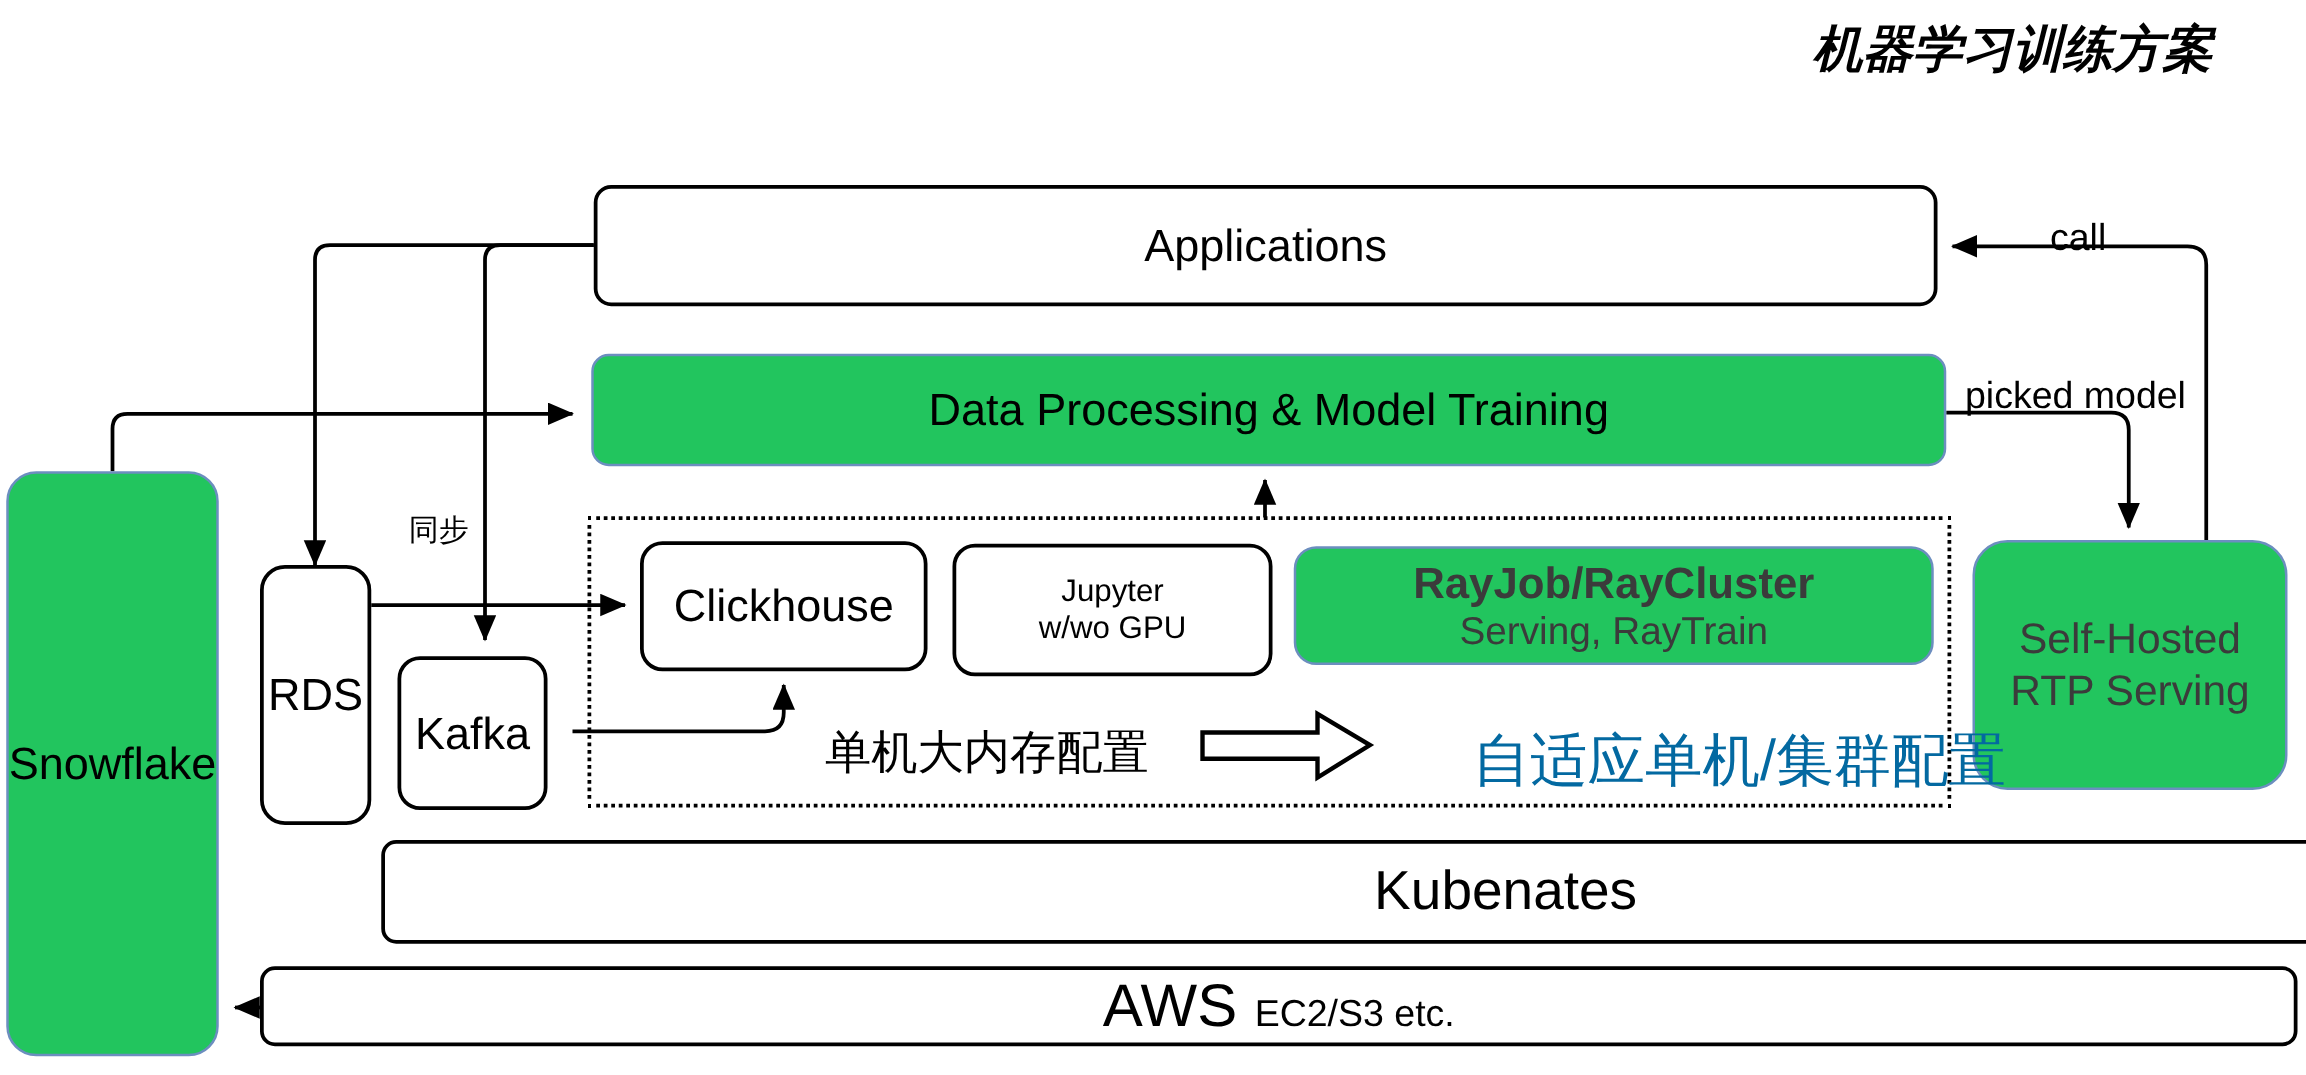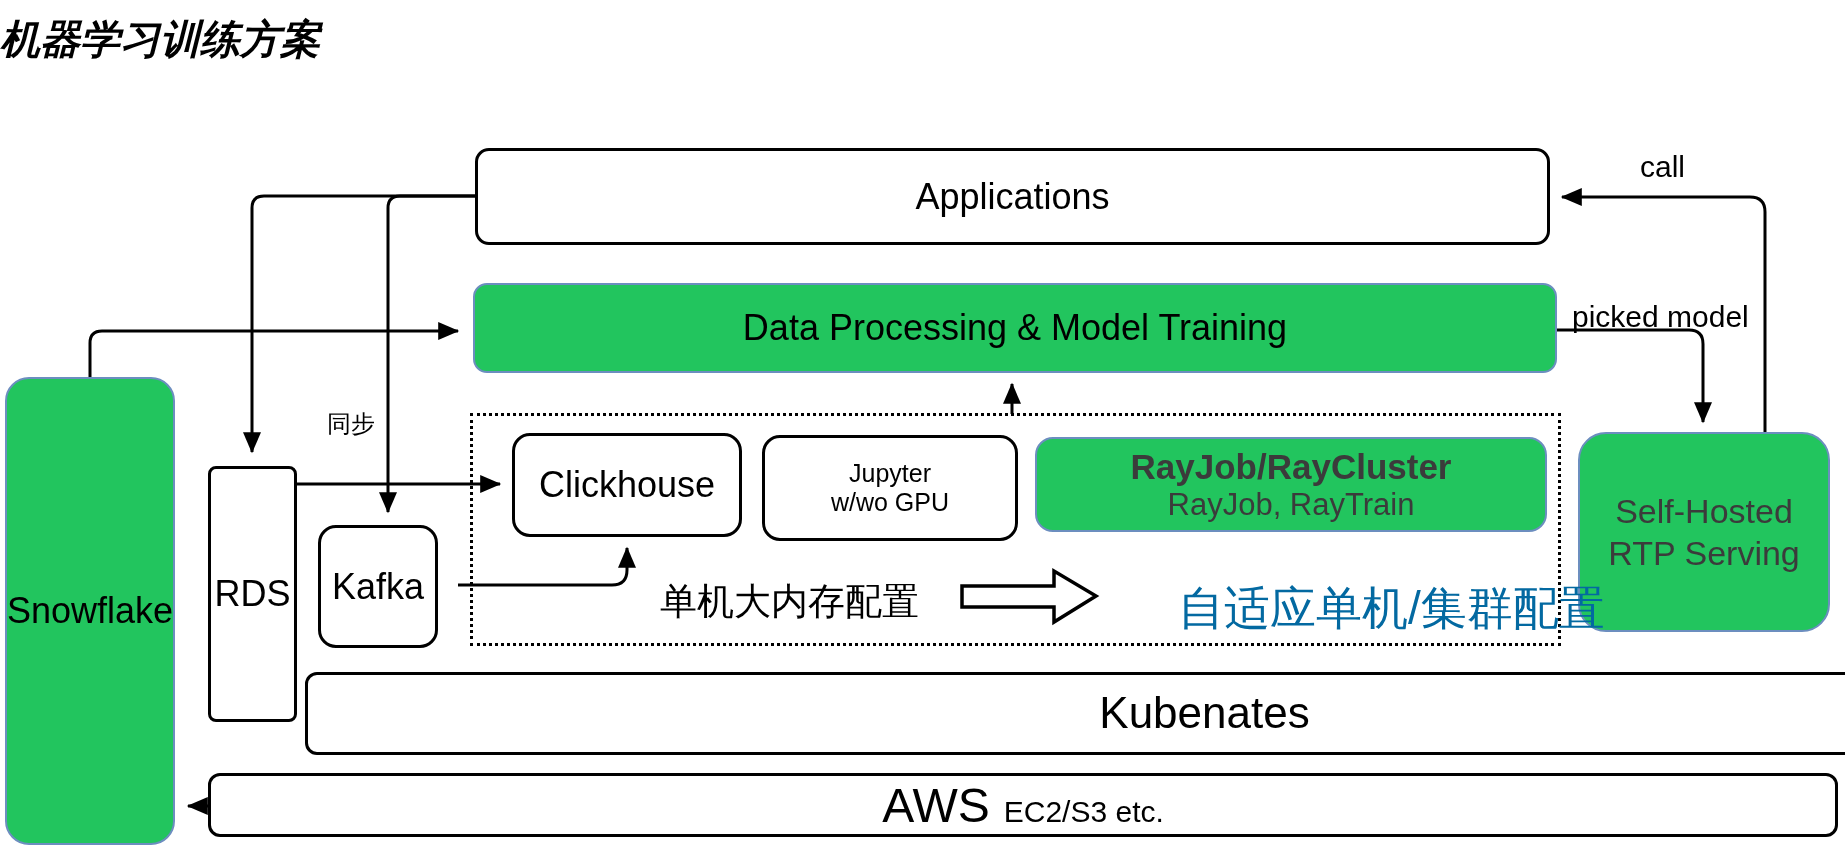--- a/index.html
+++ b/index.html
@@ -13,21 +13,21 @@
     display:flex;flex-direction:column;align-items:center;justify-content:center;
     background:#ffffff;border:3px solid #000000;border-radius:14px;
     font-size:36px;line-height:1.15;text-align:left;white-space:nowrap;
   }
   .node.blue{background:#22c55e;border:2.5px solid #6c8ebf;}
   .dotted{
     position:absolute;z-index:1;box-sizing:border-box;
     border:3px dotted #000000;background:transparent;
   }
   .lbl{position:absolute;z-index:3;white-space:nowrap;}
-  .title{font-size:40px;font-weight:bold;font-style:italic;text-align:left;}
+  .title{font-size:40px;font-weight:bold;font-style:italic;text-align:right;}
   .edge-label{font-size:30px;}
   .dark{color:#3b3b3b;}
 </style>
 </head>
 <body>
 
 <div id="canvas">
 
   <svg id="wires" width="1845" height="860" viewBox="0 0 1845 860">
     <defs>
@@ -59,42 +59,42 @@
 
   <div class="node" style="left:512px;top:433px;width:230px;height:104px;border-radius:18px;">Clickhouse</div>
 
   <div class="node" style="left:762px;top:435px;width:256px;height:106px;border-radius:18px;font-size:25px;">
     <div>Jupyter</div>
     <div>w/wo GPU</div>
   </div>
 
   <div class="node blue" style="left:1035px;top:437px;width:512px;height:95px;border-radius:18px;">
     <div class="dark" style="font-size:35px;font-weight:bold;">RayJob/RayCluster</div>
-    <div class="dark" style="font-size:31px;">RayJob, RayTrain</div>
+    <div class="dark" style="font-size:31px;">Serving, RayTrain</div>
   </div>
 
   <div class="node blue" style="left:5px;top:377px;width:170px;height:468px;border-radius:24px;">Snowflake</div>
 
-  <div class="node" style="left:208px;top:466px;width:89px;height:256px;border-radius:8px;">RDS</div>
+  <div class="node" style="left:208px;top:452px;width:89px;height:208px;border-radius:20px;">RDS</div>
 
   <div class="node" style="left:318px;top:525px;width:120px;height:123px;border-radius:18px;">Kafka</div>
 
   <div class="node blue" style="left:1578px;top:432px;width:252px;height:200px;border-radius:28px;font-size:34px;line-height:1.25;">
     <div class="dark">Self-Hosted</div>
     <div class="dark">RTP Serving</div>
   </div>
 
   <div class="node" style="left:305px;top:672px;width:1799px;height:83px;border-radius:12px;font-size:44px;">Kubenates</div>
 
   <div class="node" style="left:208px;top:773px;width:1630px;height:64px;border-radius:12px;flex-direction:row;align-items:baseline;padding-top:2px;">
     <span style="font-size:48px;">AWS</span>
     <span style="font-size:30px;margin-left:14px;">EC2/S3 etc.</span>
   </div>
 
-  <div class="lbl edge-label" style="left:1640px;top:150px;">call</div>
+  <div class="lbl edge-label" style="left:1640px;top:174px;">call</div>
 
   <div class="lbl edge-label" style="left:1572px;top:300px;">picked model</div>
 
   <div class="lbl" style="left:327px;top:408px;font-size:24px;">同步</div>
 
   <div class="lbl" style="left:660px;top:577px;font-size:37px;z-index:3;">单机大内存配置</div>
 
   <div class="lbl" style="left:1178px;top:578px;font-size:46px;color:#0369a1;">自适应单机/集群配置</div>
 
 </div>

